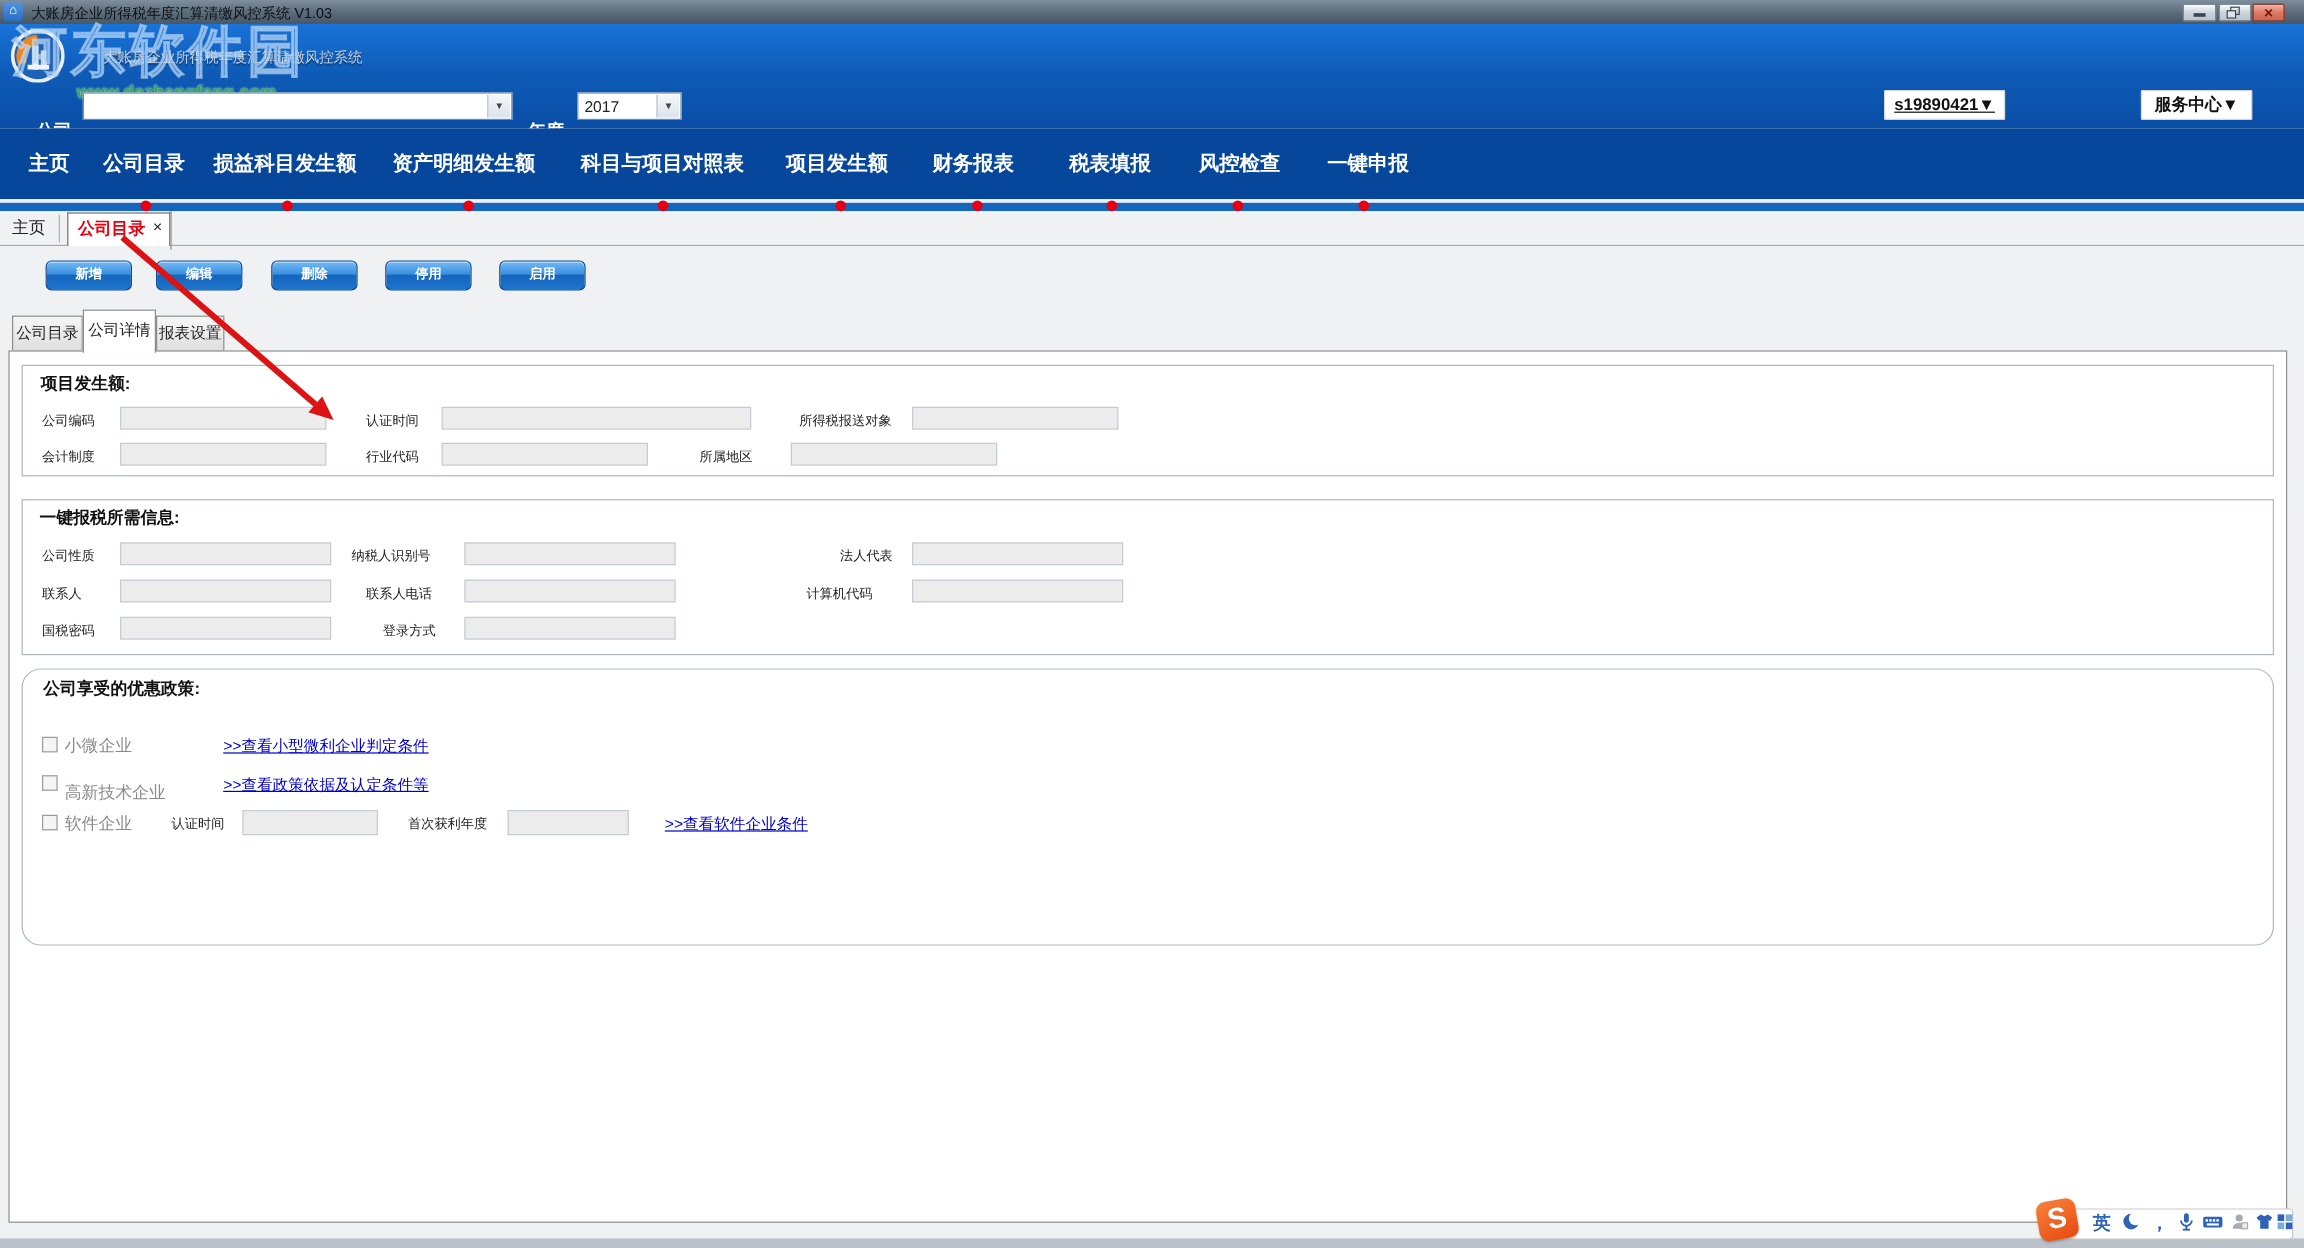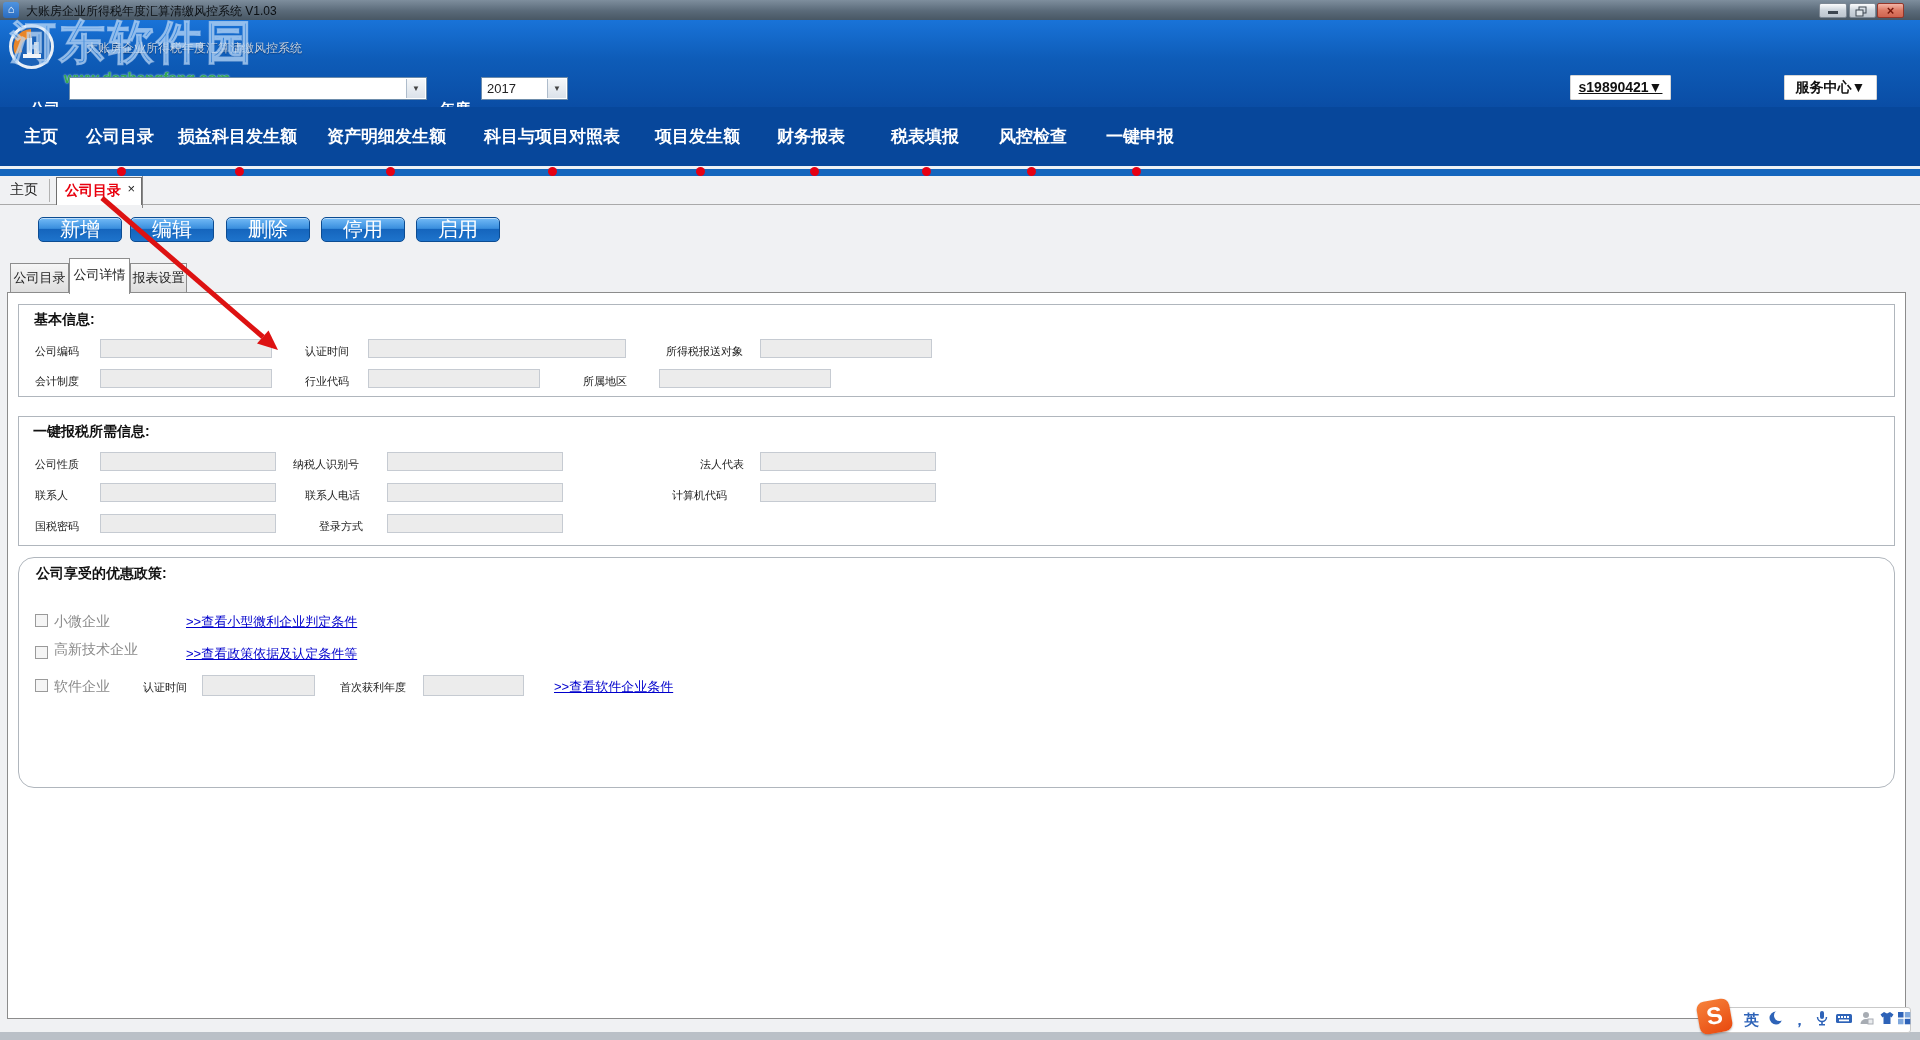--- a/index.html
+++ b/index.html
@@ -57,22 +57,22 @@
   .tabrow{left:0;top:176px;width:1920px;height:28px;background:#f0f1f3;border-bottom:1px solid #a9a9a9;}
   .hometab{left:10px;top:5px;font-size:14px;color:#222;}
   .tabdivider{left:49px;top:3px;height:23px;border-left:1px solid #b2b2b2;}
   .activetab{left:56px;top:1px;width:86px;height:28px;background:#fff;
     border:1px solid #6f6f6f;border-bottom:none;box-sizing:border-box;z-index:2;}
   .activetab .t{position:absolute;left:8px;top:4px;font-size:14px;font-weight:bold;color:#e8000e;}
   .activetab .x{position:absolute;right:6px;top:3px;font-size:13px;color:#222;}
   .tabdivider2{left:142px;top:0px;height:32px;border-left:1px solid #888;}
 
   
-  .bluebtn{top:217px;width:84px;height:25px;border-radius:5px;
-    border:1px solid #0c4c92;color:#fff;font-size:20px;font-weight:normal;text-align:center;
+  .bluebtn{top:217px;width:72px;height:25px;border-radius:5px;
+    border:1px solid #0c4c92;color:#fff;font-size:11px;font-weight:bold;text-align:center;
     line-height:23px;box-sizing:border-box;
     background:linear-gradient(180deg,#74bbf7 0%,#3a8fde 45%,#1565bd 50%,#1e74cc 100%);
     box-shadow:inset 0 1px 0 rgba(255,255,255,.55);cursor:pointer;}
 
   
   .subtab{box-sizing:border-box;font-size:13px;color:#222;text-align:center;
     border:1px solid #8d8d8d;cursor:pointer;}
   .subtab.inactive{top:263px;height:30px;background:linear-gradient(180deg,#f6f6f6,#dedede);line-height:28px;}
   .subtab.active{top:258px;height:36px;background:#fff;border-bottom:none;line-height:32px;z-index:3;}
 
@@ -194,21 +194,21 @@
 <div class="abs bluebtn" style="left:321px;">停用</div>
 <div class="abs bluebtn" style="left:416px;">启用</div>
 
 <div class="abs subtab inactive" style="left:10px;width:59px;">公司目录</div>
 <div class="abs subtab active" style="left:69px;width:61px;">公司详情</div>
 <div class="abs subtab inactive" style="left:130px;width:57px;">报表设置</div>
 
 <div class="abs panel">
 
   <div class="gbox" style="left:10px;top:11px;width:1877px;height:93px;">
-    <span class="gtitle" style="left:15px;top:6px;">基本信息:</span>
+    <span class="gtitle" style="left:15px;top:6px;">项目发生额:</span>
     <span class="flabel" style="left:16px;top:37px;">公司编码</span>
     <input class="inp" style="left: 81px; top: 34px; width: 172px;" readonly="" value="">
     <span class="flabel" style="left:286px;top:37px;">认证时间</span>
     <input class="inp" style="left: 349px; top: 34px; width: 258px;" readonly="" value="">
     <span class="flabel" style="left:647px;top:37px;">所得税报送对象</span>
     <input class="inp" style="left: 741px; top: 34px; width: 172px;" readonly="" value="">
     <span class="flabel" style="left:16px;top:67px;">会计制度</span>
     <input class="inp" style="left: 81px; top: 64px; width: 172px;" readonly="" value="">
     <span class="flabel" style="left:286px;top:67px;">行业代码</span>
     <input class="inp" style="left: 349px; top: 64px; width: 172px;" readonly="" value="">
@@ -237,21 +237,21 @@
   </div>
 
   <div class="gbox" style="left:10px;top:264px;width:1877px;height:231px;border-radius:16px;">
     <span class="gtitle" style="left:17px;top:7px;">公司享受的优惠政策:</span>
 
     <span class="cb" style="left:16px;top:56px;"></span>
     <span class="cblabel" style="left:35px;top:55px;">小微企业</span>
     <a class="link" style="left:167px;top:55px;">&gt;&gt;查看小型微利企业判定条件</a>
 
     <span class="cb" style="left:16px;top:88px;"></span>
-    <span class="cblabel" style="left:35px;top:83px;text-align:right;">高新技术企业</span>
+    <span class="cblabel" style="left:35px;top:94px;text-align:right;">高新技术企业</span>
     <a class="link" style="left:167px;top:87px;">&gt;&gt;查看政策依据及认定条件等</a>
 
     <span class="cb" style="left:16px;top:121px;"></span>
     <span class="cblabel" style="left:35px;top:120px;">软件企业</span>
     <span class="flabel" style="left:124px;top:120px;">认证时间</span>
     <input class="inp" style="left: 183px; top: 117px; width: 113px; height: 21px;" readonly="" value="">
     <span class="flabel" style="left:321px;top:120px;">首次获利年度</span>
     <input class="inp" style="left: 404px; top: 117px; width: 101px; height: 21px;" readonly="" value="">
     <a class="link" style="left:535px;top:120px;">&gt;&gt;查看软件企业条件</a>
   </div>

